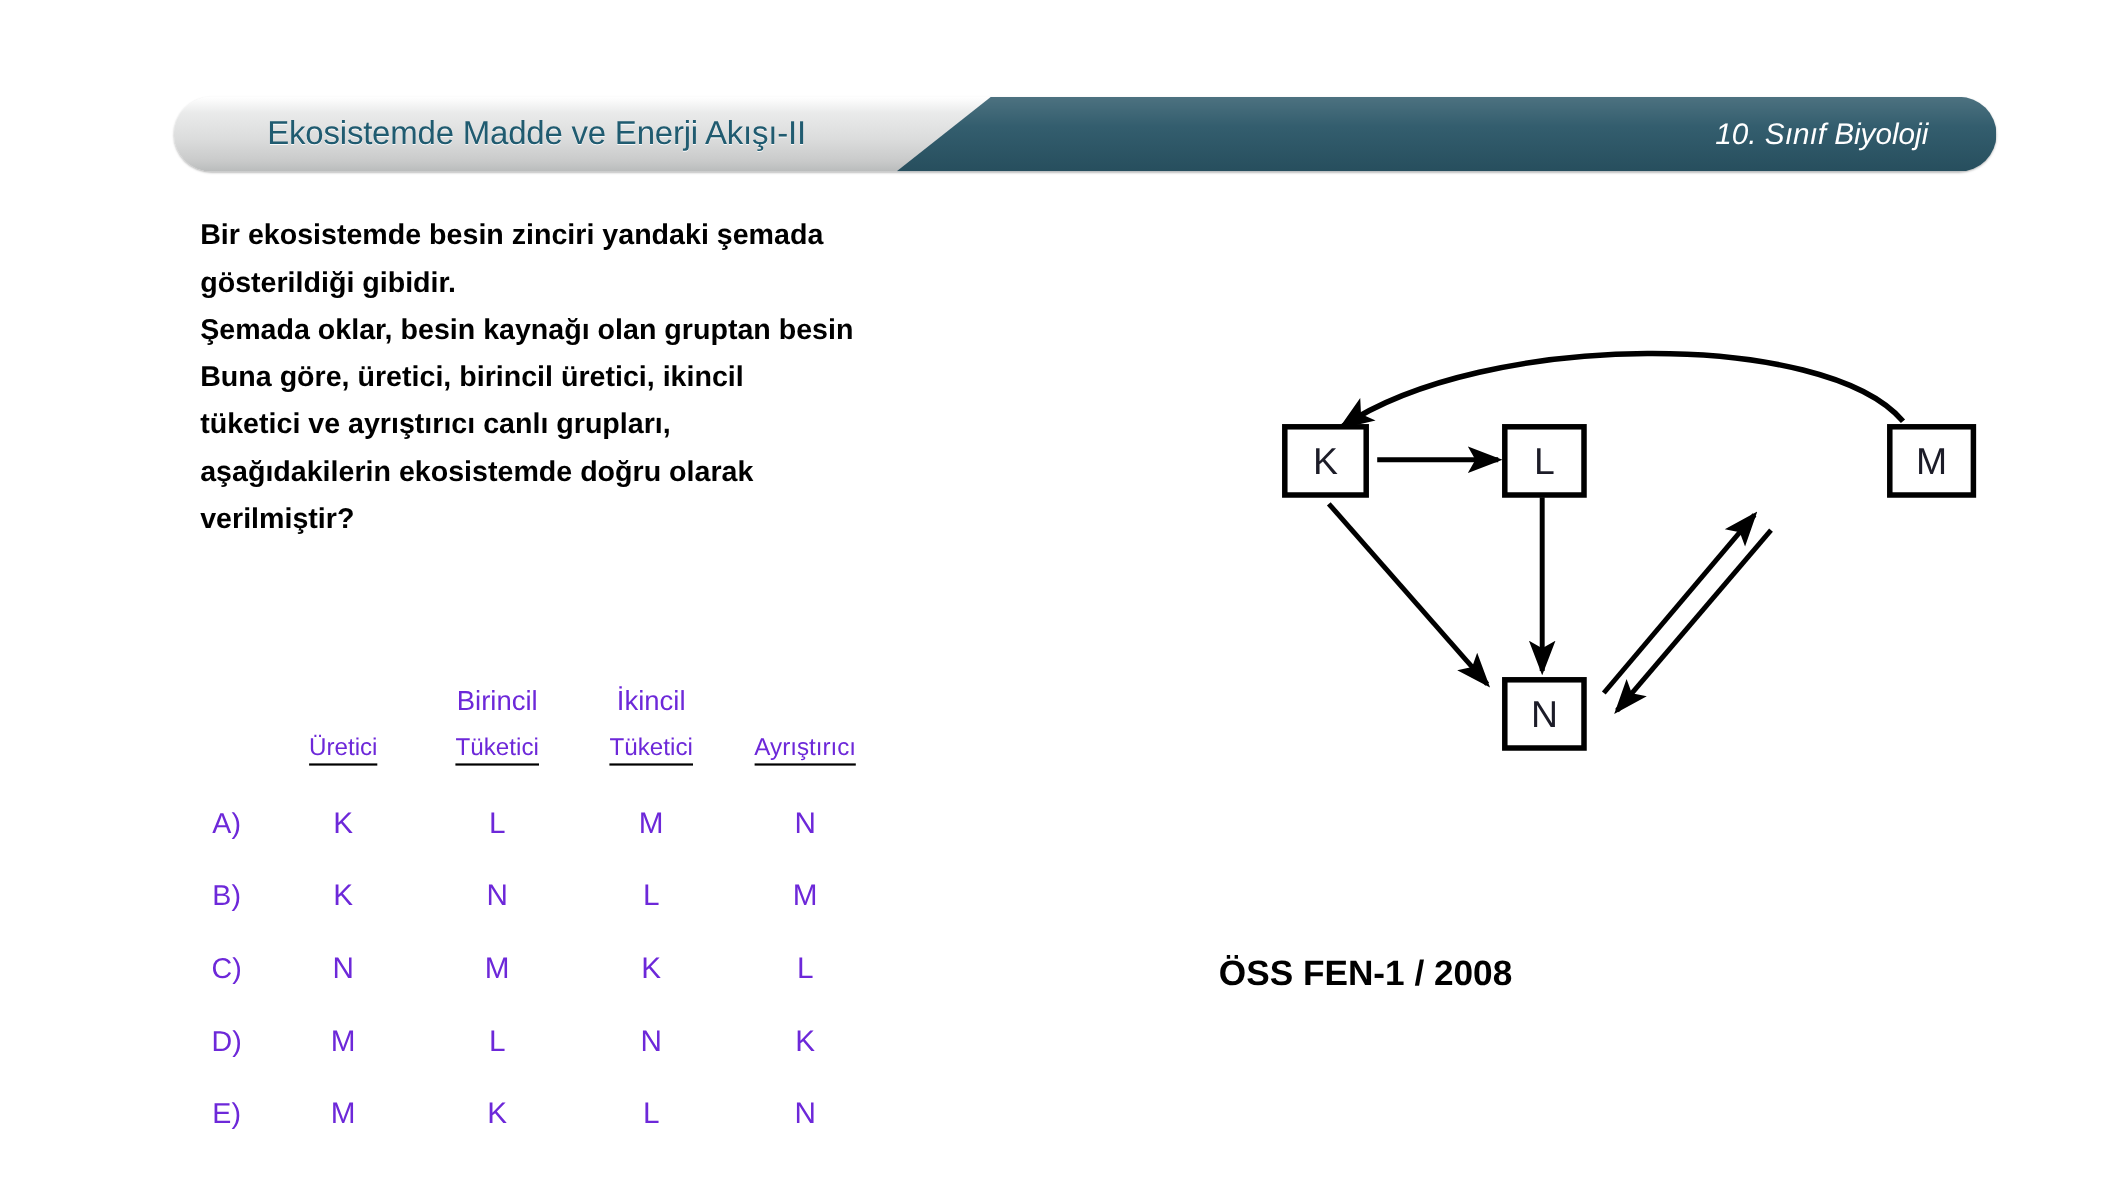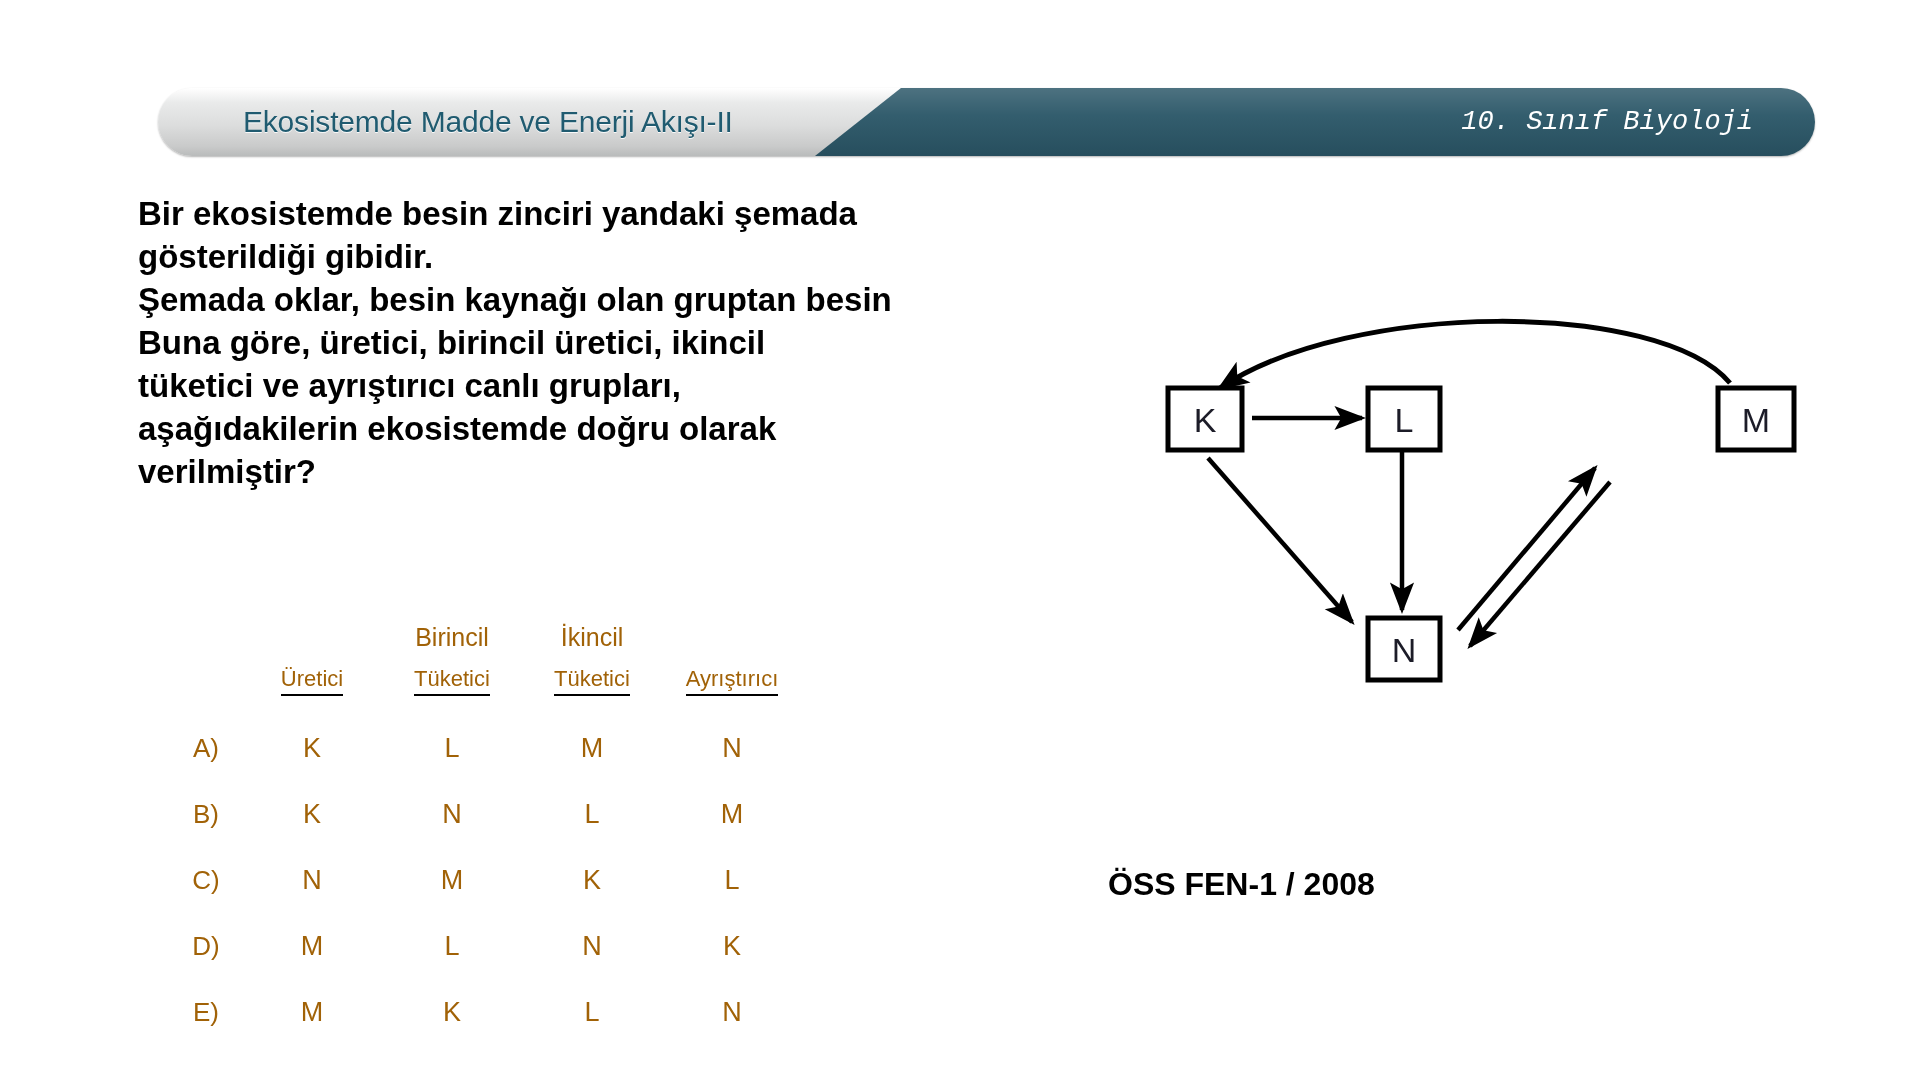--- a/index.html
+++ b/index.html
@@ -61,52 +61,52 @@
     position: absolute;
     right: 62px;
     top: 0;
     height: 68px;
     line-height: 68px;
     font-size: 27px;
     font-style: italic;
     color: #ffffff;
     white-space: nowrap;
     z-index: 3;
-    font-family: Liberation Mono, monospace;
   }
 
   
   #question-block {
     position: absolute;
     left: 138px;
     top: 192px;
     width: 980px;
   }
   .q-line {
-    font-size: 33px;
+    font-size: 26px;
     line-height: 43px;
     white-space: nowrap;
+    margin-left: 44px;
   }
   .q-bold { font-weight: bold; }
   .q-reg  { font-weight: bold; }
 
   
   #options-table {
     position: absolute;
     left: 160px;
     top: 612px;
     border-collapse: collapse;
     font-size: 26px;
   }
   #options-table td {
     padding: 0;
     text-align: center;
     vertical-align: bottom;
     font-weight: normal;
-    color: #a16207;
+    color: #6d28d9;
   }
   .col-label  { width: 72px;  text-align: left; padding-left: 10px !important; }
   .col-data   { width: 140px; }
   .hdr-top td { height: 40px; font-size: 25px; vertical-align: bottom; }
   .hdr-bot td { height: 44px; font-size: 22px; vertical-align: bottom; padding-bottom: 2px !important; }
   .hdr-bot .underlined {
     display: inline-block;
     border-bottom: 2px solid #000;
     padding-bottom: 2px;
   }

